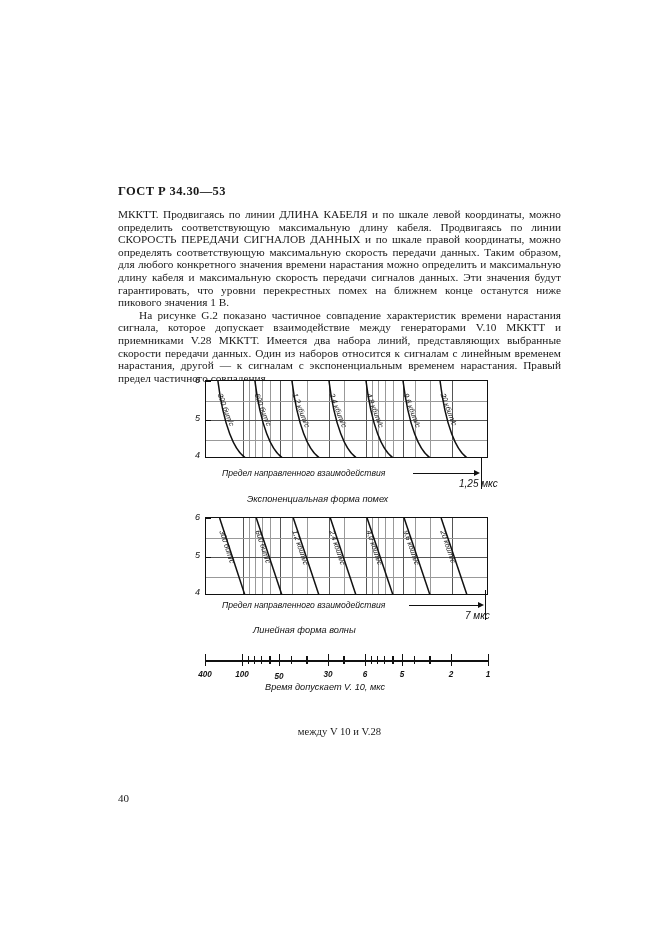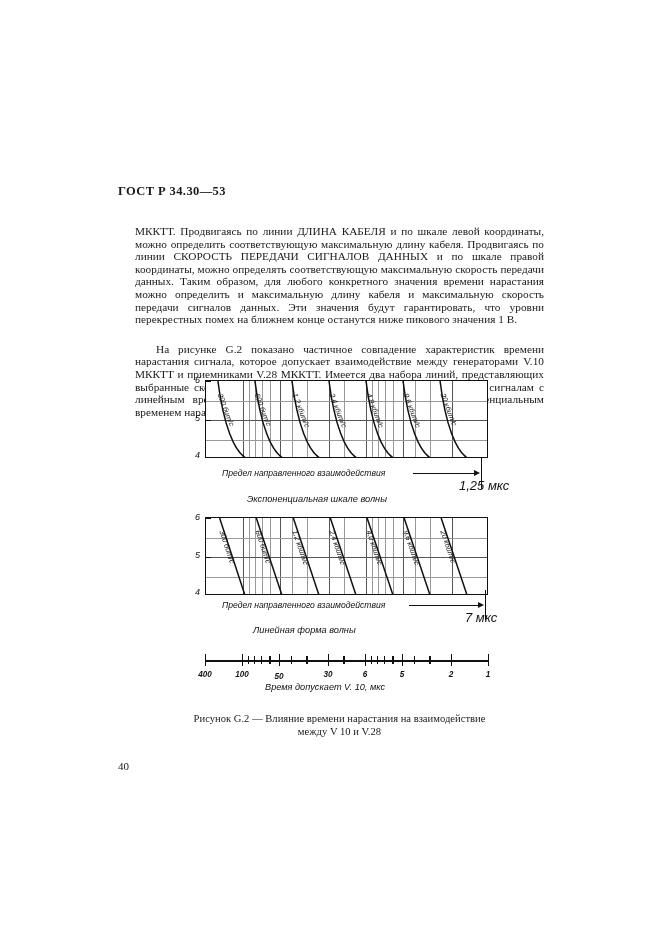--- a/index.html
+++ b/index.html
@@ -20,21 +20,21 @@
     white-space:nowrap;
   }
 
   
   .body-text{
     position:absolute;left:118px;top:208px;width:443px;
     font-size:11.3px;line-height:12.6px;
     text-align:justify;
     font-family:"Liberation Serif", serif;
   }
-  .body-text p{margin:17px;}
+  .body-text p{margin:0;}
   .body-text p.indent{text-indent:21px;}
 
   
   .figure{position:absolute;left:0;top:372px;width:661px;height:340px;}
 
   .chart{position:absolute;}
   .plot{
     position:absolute;
     border:1.4px solid #111;
     box-sizing:border-box;
@@ -60,39 +60,39 @@
     font-size:7.4px;
     color:#111;
     white-space:nowrap;
     transform-origin:left top;
   }
 
   .limit-row{position:absolute;font-family:"Liberation Sans",sans-serif;font-style:italic;font-size:8.6px;color:#111;white-space:nowrap;}
   .arrowline{position:absolute;height:0;border-top:1.2px solid #111;}
   .arrowhead{position:absolute;width:0;height:0;border-left:6px solid #111;border-top:3.5px solid transparent;border-bottom:3.5px solid transparent;}
   .tickvert{position:absolute;width:1.4px;background:#111;}
-  .smalltime{position:absolute;font-family:"Liberation Sans",sans-serif;font-style:italic;font-size:13px;color:#111;white-space:nowrap;}
+  .smalltime{position:absolute;font-family:"Liberation Sans",sans-serif;font-style:italic;font-size:10px;color:#111;white-space:nowrap;}
   .wavecaption{position:absolute;font-family:"Liberation Sans",sans-serif;font-style:italic;font-size:9.2px;color:#111;white-space:nowrap;}
 
   
   .xaxis{position:absolute;}
   .xline{position:absolute;height:1.5px;background:#111;left:0;right:0;top:0;}
   .xtk{position:absolute;width:1.3px;background:#111;top:-6px;height:12px;}
   .xtk.minor{top:-4px;height:8px;}
   .xlab{position:absolute;font-family:"Liberation Sans",sans-serif;font-style:italic;font-weight:bold;font-size:8.2px;color:#111;text-align:center;width:24px;}
   .xtitle{position:absolute;font-family:"Liberation Sans",sans-serif;font-style:italic;font-size:9.2px;color:#111;white-space:nowrap;}
 
   
   .fig-caption{
     position:absolute;left:118px;top:712px;width:443px;
     text-align:center;font-size:10.6px;line-height:13px;
     font-family:"Liberation Serif", serif;
   }
   .page-no{
-    position:absolute;left:118px;top:760px;
+    position:absolute;left:118px;top:792px;
     font-size:11px;font-family:"Liberation Serif", serif;
   }
   svg{display:block;}
 </style>
 </head>
 <body>
 
 <div class="page">
 
   <div class="doc-header">ГОСТ Р 34.30—53</div>
@@ -150,21 +150,21 @@
       <div class="ytick" style="left:-19px;top:-5px;">6</div>
       <div class="ytick" style="left:-19px;top:33px;">5</div>
       <div class="ytick" style="left:-19px;top:70px;">4</div>
     </div>
 
     <div class="limit-row" style="left:222px;top:96px;">Предел направленного взаимодействия</div>
     <div class="arrowline" style="left:413px;top:101px;width:62px;"></div>
     <div class="arrowhead" style="left:474px;top:97.5px;"></div>
     <div class="tickvert" style="left:481px;top:85px;height:32px;"></div>
     <div class="smalltime" style="left:459px;top:106px;">1,25 мкс</div>
-    <div class="wavecaption" style="left:247px;top:122px;">Экспоненциальная шкале волны</div>
+    <div class="wavecaption" style="left:247px;top:122px;">Экспоненциальная форма помех</div>
 
     <div class="chart" id="chart1" style="left:205px;top:145px;width:285px;height:100px;">
       <div class="plot" id="plot1" style="left:0;top:0;width:283px;height:78px;">
           <div class="gl v" style="left: 37.0232px; background: rgb(85, 85, 85);"></div>
           <div class="gl v" style="left: 74.0464px; background: rgb(85, 85, 85);"></div>
           <div class="gl v" style="left: 122.988px; background: rgb(85, 85, 85);"></div>
           <div class="gl v" style="left: 160.012px; background: rgb(85, 85, 85);"></div>
           <div class="gl v" style="left: 197.035px; background: rgb(85, 85, 85);"></div>
           <div class="gl v" style="left: 245.977px; background: rgb(85, 85, 85);"></div>
           <div class="gl v" style="left: 42.6508px; background: rgb(153, 153, 153);"></div>
@@ -244,19 +244,19 @@
         <div class="xtk minor" style="left: 179.063px;"></div>
         <div class="xtk minor" style="left: 187.296px;"></div>
         <div class="xtk minor" style="left: 208.954px;"></div>
         <div class="xtk minor" style="left: 224.32px;"></div>
       </div>
     <div class="xtitle" style="left:265px;top:310px;">Время допускает V. 10, мкс</div>
 
   </div>
 
   <div class="fig-caption">
-    <span>Рисунок  G.2 — Влияние времени нарастания на взаимодействие</span><br>
+    <br>
     <span>между V 10 и V.28</span>
   </div>
 
   <div class="page-no">40</div>
 
 </div>
 
 </body></html>

